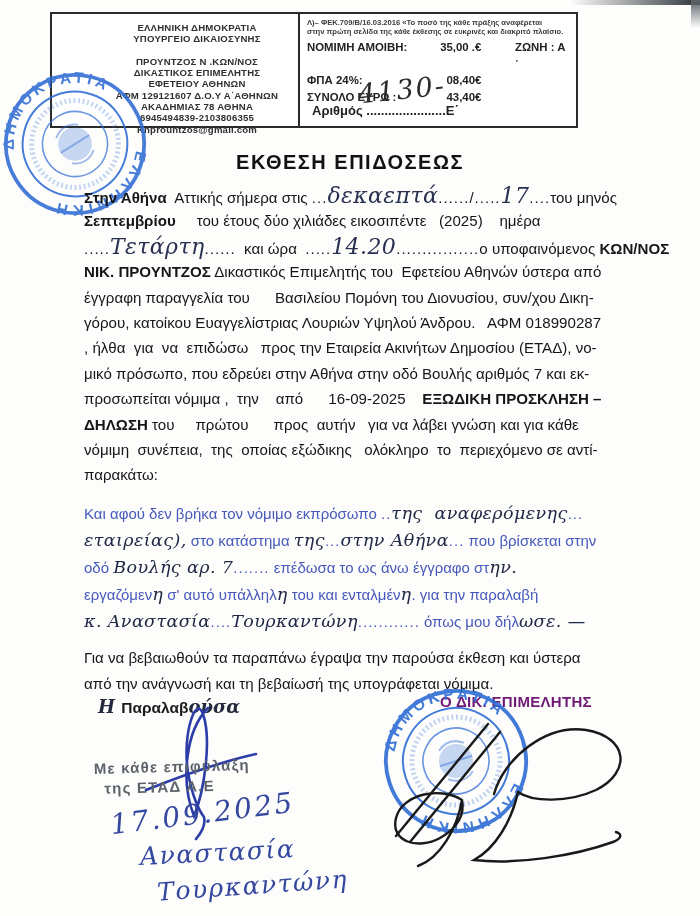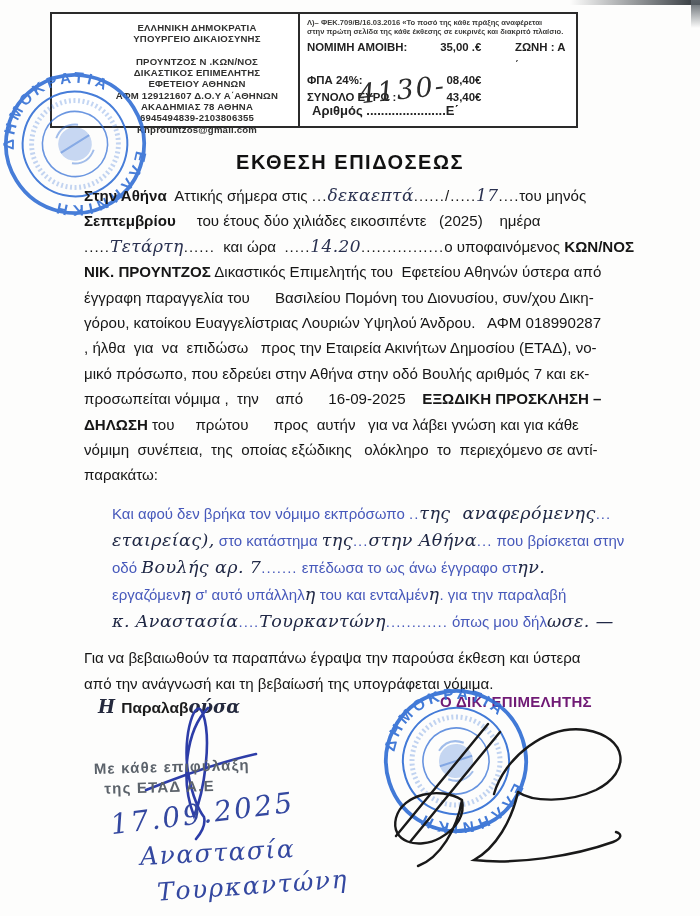--- a/index.html
+++ b/index.html
@@ -24,28 +24,28 @@
   .hw{font-family:"DejaVu Serif",serif;font-style:italic;}
   .hw-number{position:absolute;left:58px;bottom:21px;font-size:27px;color:#2c2c2c;
              transform:rotate(-6deg);letter-spacing:2px;}
 
   
   .title{position:absolute;left:0;top:151px;width:700px;text-align:center;
          font-size:20px;font-weight:bold;letter-spacing:1.5px;color:#121212;}
   .textcol{position:absolute;left:84px;width:566px;}
   #body-block{top:183px;}
   .tline{height:25.4px;line-height:25.4px;white-space:pre;font-size:15.1px;color:#161616;}
-  #blue-block{top:500px;margin-left:28px;}
+  #blue-block{top:500px;}
   .bline{height:27px;line-height:27px;white-space:pre;font-size:15px;color:#4759bb;}
   #closing-block{top:645px;}
   .cline{height:26px;line-height:26px;white-space:pre;font-size:15.1px;color:#161616;}
 
   .seg.b{font-weight:bold;}
   .seg.d{letter-spacing:1px;}
-  .tline .seg.hw{font-family:"DejaVu Serif",serif;font-style:italic;font-size:17px;
+  .tline .seg.hw{font-family:"DejaVu Serif",serif;font-style:italic;font-size:22px;
                  color:#2a3150;letter-spacing:.4px;}
   .bline .seg.bl{color:#4759bb;}
   .bline .seg.d{color:#4759bb;}
   .bline .seg.hw{font-family:"DejaVu Serif",serif;font-style:italic;font-size:17.5px;
                  color:#202845;letter-spacing:.4px;}
 
   
   .signoff-left{position:absolute;left:98px;top:696px;font-size:15.5px;font-weight:bold;color:#1a1a1a;white-space:pre;}
   .signoff-left .seg.hw{font-family:"DejaVu Serif",serif;font-style:italic;font-size:18px;color:#24293d;}
   .signoff-right{position:absolute;left:440px;top:693px;font-size:15px;font-weight:bold;

